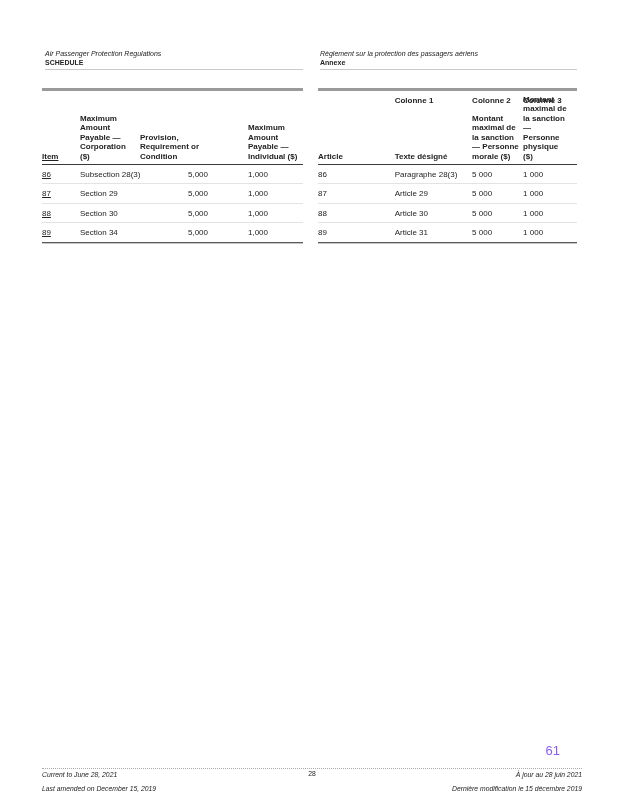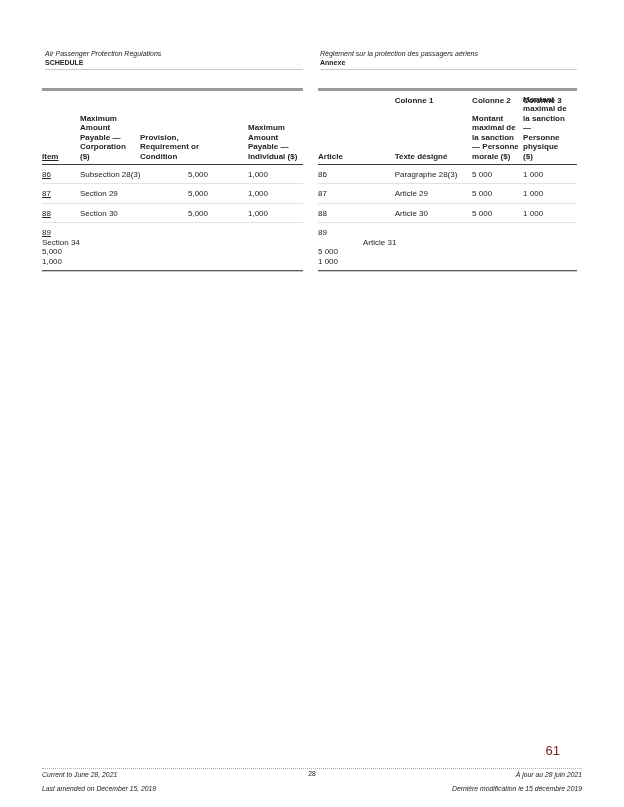--- a/index.html
+++ b/index.html
@@ -31,26 +31,26 @@
   .cell{box-sizing:border-box;line-height:1.18;}
   .tbl-en .c0{width:38px;padding-right:4px;text-decoration:underline;}
   .tbl-en .c1{width:108px;padding-right:20px;}
   .tbl-en .c2{width:60px;padding-right:10px;}
   .tbl-en .c3{width:55px;padding-right:4px;}
   .tbl-fr .c0{width:38px;padding-right:4px;}
   .tbl-fr .c1{width:95px;padding-right:1px;margin-left:45px;}
   .tbl-fr .c2{width:62px;padding-right:3px;}
   .tbl-fr .c3{width:64px;padding-right:10px;}
   .row{display:flex;padding:5px 0 4px 0;border-bottom:1px solid #e3e3e3;}
-  .row.last{border-bottom:1px solid #5a5a5a;box-shadow:0 1px 0 #c6c6c6;flex-direction:column;}
+  .row.last{border-bottom:1px solid #5a5a5a;box-shadow:0 1px 0 #c6c6c6;}
 
   
   .pagenum-large{
     position:absolute;top:743px;right:64px;
-    font-size:13px;color:#7f1d1d;
+    font-size:13px;color:#8b5cf6;
   }
   .footer-rule{position:absolute;top:768px;left:42px;right:42px;border-top:1px dotted #ababab;height:0;}
   .footer-left{position:absolute;top:772px;left:42px;font-size:6.8px;font-style:italic;line-height:1;}
   .footer-left .l2{margin-top:7px;}
   .footer-center{position:absolute;top:770px;left:0;right:0;text-align:center;font-size:6.8px;}
   .footer-right{position:absolute;top:772px;right:42px;font-size:6.8px;font-style:italic;text-align:right;line-height:1;}
   .footer-right .l2{margin-top:7px;}
 </style>
 </head>
 <body>

